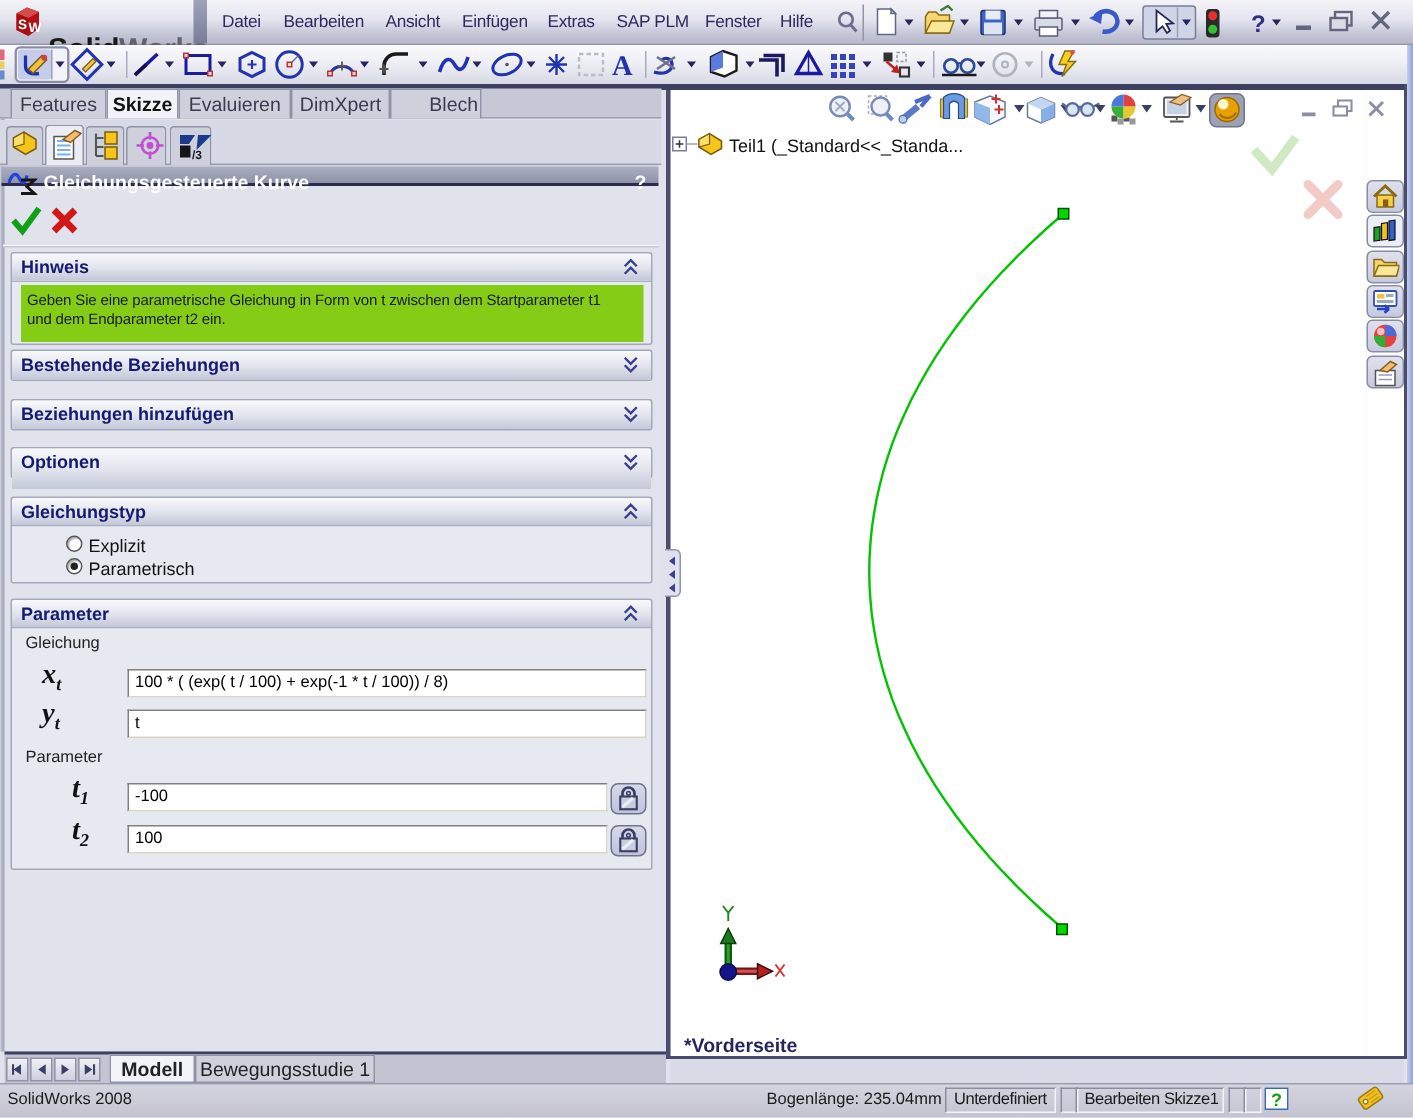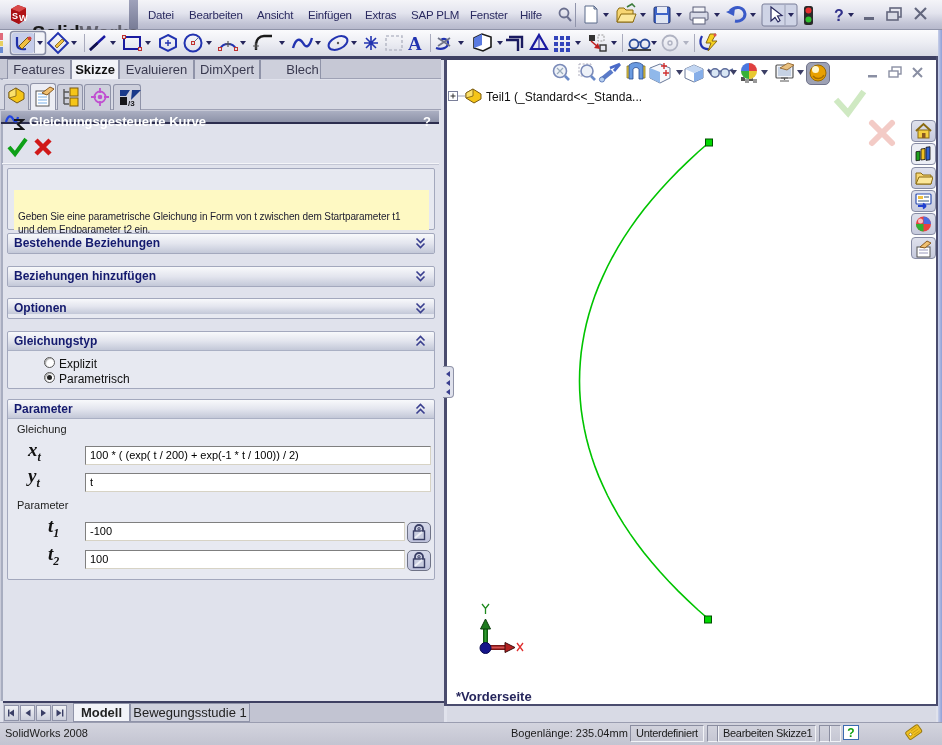--- a/index.html
+++ b/index.html
@@ -316,53 +316,56 @@
 
 <svg class="abs" style="left:6px; top:135px;" width="50" height="24" viewBox="0 0 50 24">
   <path d="M3,12 L9,19 L20,4" fill="none" stroke="#0fa018" stroke-width="4"></path>
   <path d="M30,5 L44,19 M44,5 L30,19" stroke="#d01818" stroke-width="4.5"></path>
 </svg>
 
 <div class="abs" id="okx"></div>
 <div class="abs" id="divider1"></div>
 
 <div class="abs groupbox" style="top:168px; height:62px;">
-  <div style="position:absolute; left:6px; top:21px; width:415px; height:38px; background:#fef9c3; font-size:10px; letter-spacing:-0.1px; color:#1a1a2e; padding:20px 4px; line-height:13px;">Geben Sie eine parametrische Gleichung in Form von t zwischen dem Startparameter t1<br>und dem Endparameter t2 ein.</div>
+  <div class="gbhead"><span>Hinweis</span><svg class="chev" viewBox="0 0 11 12">
+        <path d="M1.5,5.5 L5.5,1.5 L9.5,5.5 M1.5,10.5 L5.5,6.5 L9.5,10.5" fill="none" stroke="#3a3f8f" stroke-width="1.6"></path>
+      </svg></div>
+  <div style="position:absolute; left:6px; top:21px; width:415px; height:38px; background:#84cc16; font-size:10px; letter-spacing:-0.1px; color:#1a1a2e; padding:4px 4px; line-height:13px;">Geben Sie eine parametrische Gleichung in Form von t zwischen dem Startparameter t1<br>und dem Endparameter t2 ein.</div>
 </div>
 <div class="abs groupbox" style="top:233px; height:21px;">
   <div class="gbhead" style="height:19px; border-bottom:none;"><span>Bestehende Beziehungen</span><svg class="chev" viewBox="0 0 11 12">
         <path d="M1.5,1.5 L5.5,5.5 L9.5,1.5 M1.5,6.5 L5.5,10.5 L9.5,6.5" fill="none" stroke="#3a3f8f" stroke-width="1.6"></path>
       </svg></div>
 </div>
 <div class="abs groupbox" style="top:266px; height:21px;">
   <div class="gbhead" style="height:19px; border-bottom:none;"><span>Beziehungen hinzufügen</span><svg class="chev" viewBox="0 0 11 12">
         <path d="M1.5,1.5 L5.5,5.5 L9.5,1.5 M1.5,6.5 L5.5,10.5 L9.5,6.5" fill="none" stroke="#3a3f8f" stroke-width="1.6"></path>
       </svg></div>
 </div>
 <div class="abs groupbox" style="top:298px; height:21px;">
-  <div class="gbhead" style="height:15px; border-bottom:none;"><span>Optionen</span><svg class="chev" viewBox="0 0 11 12">
+  <div class="gbhead" style="height:27px; border-bottom:none;"><span>Optionen</span><svg class="chev" viewBox="0 0 11 12">
         <path d="M1.5,1.5 L5.5,5.5 L9.5,1.5 M1.5,6.5 L5.5,10.5 L9.5,6.5" fill="none" stroke="#3a3f8f" stroke-width="1.6"></path>
       </svg></div>
 </div>
 <div class="abs groupbox" style="top:331px; height:58px;">
   <div class="gbhead"><span>Gleichungstyp</span><svg class="chev" viewBox="0 0 11 12">
         <path d="M1.5,5.5 L5.5,1.5 L9.5,5.5 M1.5,10.5 L5.5,6.5 L9.5,10.5" fill="none" stroke="#3a3f8f" stroke-width="1.6"></path>
       </svg></div>
   <div class="radio" style="left:36px; top:25px;"></div>
   <div style="position:absolute; left:51px; top:25px; font-size:12px; color:#111;">Explizit</div>
   <div class="radio sel" style="left:36px; top:40px;"></div>
   <div style="position:absolute; left:51px; top:40px; font-size:12px; color:#111;">Parametrisch</div>
 </div>
 <div class="abs groupbox" style="top:399px; height:181px;">
   <div class="gbhead"><span>Parameter</span><svg class="chev" viewBox="0 0 11 12">
         <path d="M1.5,5.5 L5.5,1.5 L9.5,5.5 M1.5,10.5 L5.5,6.5 L9.5,10.5" fill="none" stroke="#3a3f8f" stroke-width="1.6"></path>
       </svg></div>
   <div style="position:absolute; left:9px; top:23px; font-size:11px; color:#222;">Gleichung</div>
   <div style="position:absolute; left:20px; top:39px; font-family:'Liberation Serif',serif; font-size:19px; font-style:italic; font-weight:bold; color:#111;">x<sub style="font-size:12px;">t</sub></div>
-  <div class="field" style="left:77px; top:46px; width:346px; height:19px;">100 * ( (exp( t / 200) + exp(-1 * t / 100)) / 2)</div>
+  <div class="field" style="left:77px; top:46px; width:346px; height:19px;">100 * ( (exp( t / 100) + exp(-1 * t / 100)) / 8)</div>
   <div style="position:absolute; left:20px; top:65px; font-family:'Liberation Serif',serif; font-size:19px; font-style:italic; font-weight:bold; color:#111;">y<sub style="font-size:12px;">t</sub></div>
   <div class="field" style="left:77px; top:73px; width:346px; height:19px;">t</div>
   <div style="position:absolute; left:9px; top:99px; font-size:11px; color:#222;">Parameter</div>
   <div style="position:absolute; left:40px; top:115px; font-family:'Liberation Serif',serif; font-size:19px; font-style:italic; font-weight:bold; color:#111;">t<sub style="font-size:12px;">1</sub></div>
   <div class="field" style="left:77px; top:122px; width:320px; height:19px;">-100</div>
   <div class="lockbtn" style="left:399px; top:122px;"><svg width="22" height="19" viewBox="0 0 22 19">
         <path d="M7,8 V6 a4,4 0 0 1 8,0 V8" fill="none" stroke="#3a3f66" stroke-width="1.8"></path>
         <circle cx="11" cy="5.8" r="1.2" fill="none" stroke="#3a3f66" stroke-width="1"></circle>
         <rect x="5.5" y="8" width="11" height="8.5" fill="#c9cde0" stroke="#3a3f66" stroke-width="1.4"></rect>
         <path d="M7,15 L14,9" stroke="#eceef6" stroke-width="2"></path>

